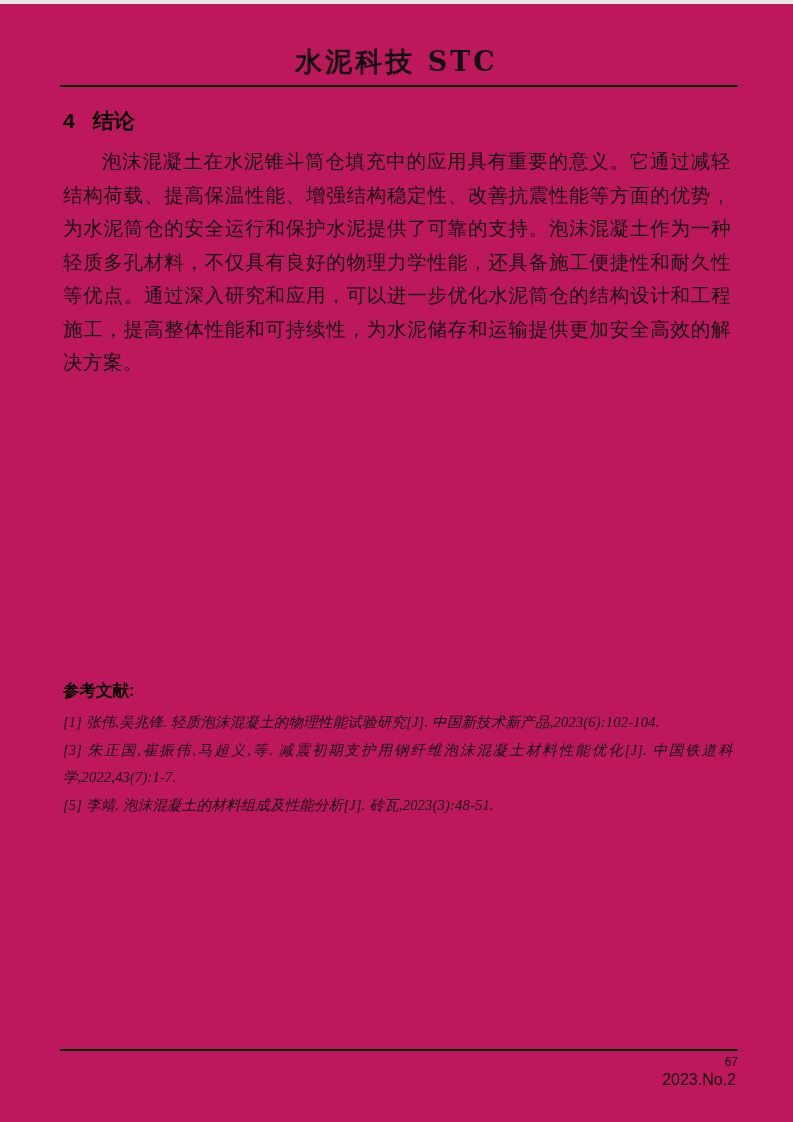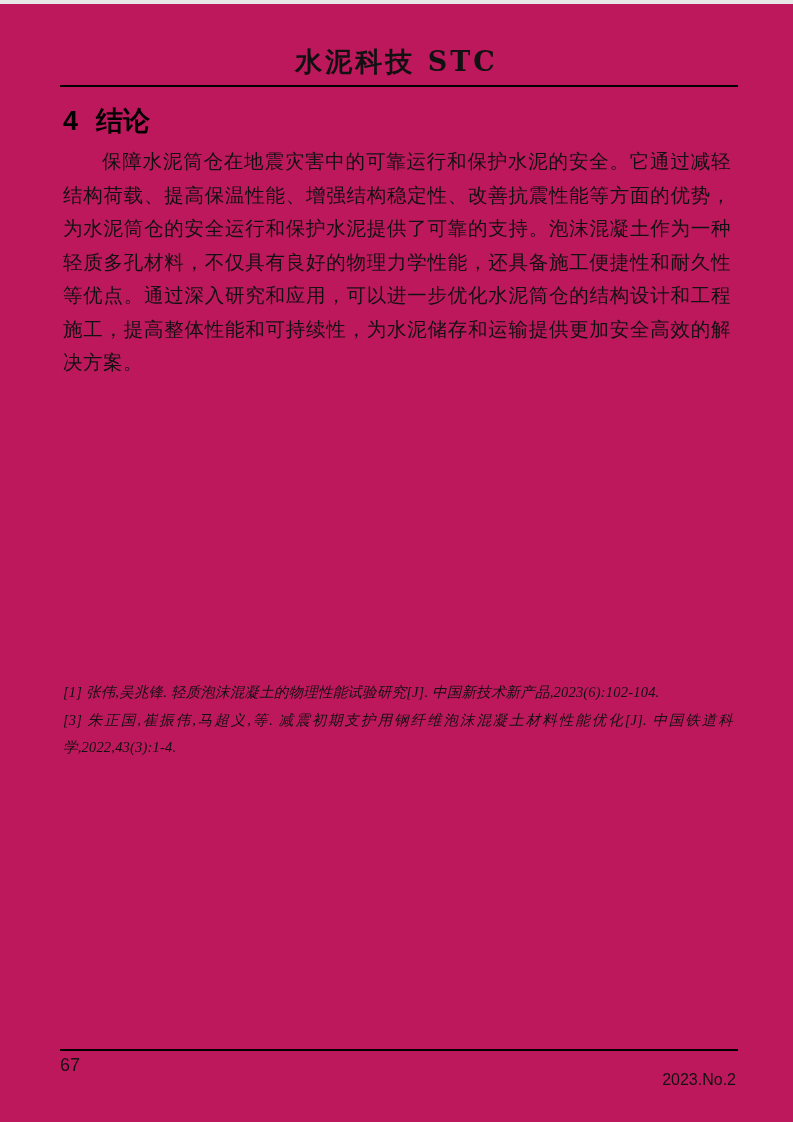--- a/index.html
+++ b/index.html
@@ -54,21 +54,21 @@
   .para-continuation { text-indent: 0; }
   .para-indent { text-indent: 2em; }
   sup.cite {
     font-size: 11px;
     line-height: 0;
     vertical-align: super;
     letter-spacing: 0;
   }
   .section-heading {
     margin: 14px 0 9px 0;
-    font-size: 27px;
+    font-size: 21px;
     line-height: 30px;
     font-weight: bold;
     font-family: "Liberation Sans", "DejaVu Sans", sans-serif;
     color: #000000;
   }
   .section-heading .sec-num { margin-right: 18px; }
   
   .references {
     position: absolute;
     top: 675px;
@@ -98,22 +98,22 @@
     width: 678px;
     height: 26px;
     border-top: 2.5px solid #000000;
     font-family: "Liberation Sans", "DejaVu Sans", sans-serif;
   }
   .footer-page-num {
     position: absolute;
     left: 0;
     right: 0;
     top: 4px;
-    text-align: left;
-    font-size: 18px;
+    text-align: right;
+    font-size: 12px;
   }
   .footer-issue {
     position: absolute;
     right: 2px;
     top: 20px;
     font-size: 16px;
   }
 </style>
 </head>
 <body>
@@ -122,26 +122,28 @@
 
   <div class="journal-title">水泥科技 STC</div>
 
   <div class="header-rule"></div>
 
   <div class="main">
 
 
     <h2 class="section-heading"><span class="sec-num">4</span><span>结论</span></h2>
 
-    <p class="para para-indent">保障水泥筒仓在地震灾害中的可靠运行和保护水泥的安全。它通过减轻结构荷载、提高保温性能、增强结构稳定性、改善抗震性能等方面的优势，为水泥筒仓的安全运行和保护水泥提供了可靠的支持。泡沫混凝土作为一种轻质多孔材料，不仅具有良好的物理力学性能，还具备施工便捷性和耐久性等优点。通过深入研究和应用，可以进一步优化水泥筒仓的结构设计和工程施工，提高整体性能和可持续性，为水泥储存和运输提供更加安全高效的解决方案。</p>
+    <p class="para para-indent">泡沫混凝土在水泥锥斗筒仓填充中的应用具有重要的意义。它通过减轻结构荷载、提高保温性能、增强结构稳定性、改善抗震性能等方面的优势，为水泥筒仓的安全运行和保护水泥提供了可靠的支持。泡沫混凝土作为一种轻质多孔材料，不仅具有良好的物理力学性能，还具备施工便捷性和耐久性等优点。通过深入研究和应用，可以进一步优化水泥筒仓的结构设计和工程施工，提高整体性能和可持续性，为水泥储存和运输提供更加安全高效的解决方案。</p>
   </div>
 
   <div class="references">
+    <div class="ref-heading">参考文献:</div>
     <div class="ref-item">[1] 张伟,吴兆锋. 轻质泡沫混凝土的物理性能试验研究[J]. 中国新技术新产品,2023(6):102-104.</div>
-    <div class="ref-item">[3] 朱正国,崔振伟,马超义,等. 减震初期支护用钢纤维泡沫混凝土材料性能优化[J]. 中国铁道科学,2022,43(3):1-4.</div>
+    <div class="ref-item">[3] 朱正国,崔振伟,马超义,等. 减震初期支护用钢纤维泡沫混凝土材料性能优化[J]. 中国铁道科学,2022,43(7):1-7.</div>
+    <div class="ref-item">[5] 李靖. 泡沫混凝土的材料组成及性能分析[J]. 砖瓦,2023(3):48-51.</div>
   </div>
 
   <div class="footer">
     <span class="footer-page-num">67</span>
     <span class="footer-issue">2023.No.2</span>
   </div>
 
 </div>
 
 </body></html>

